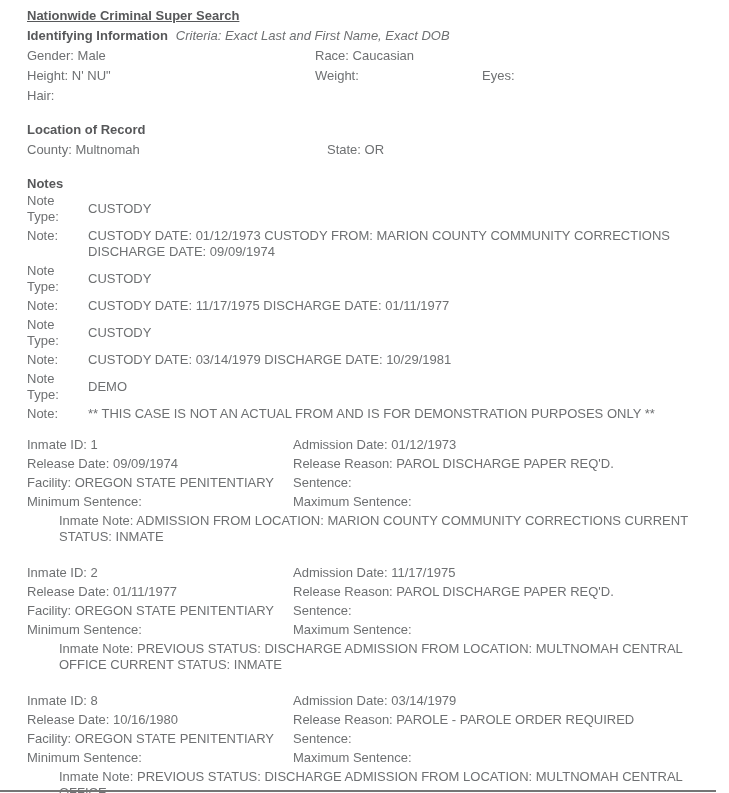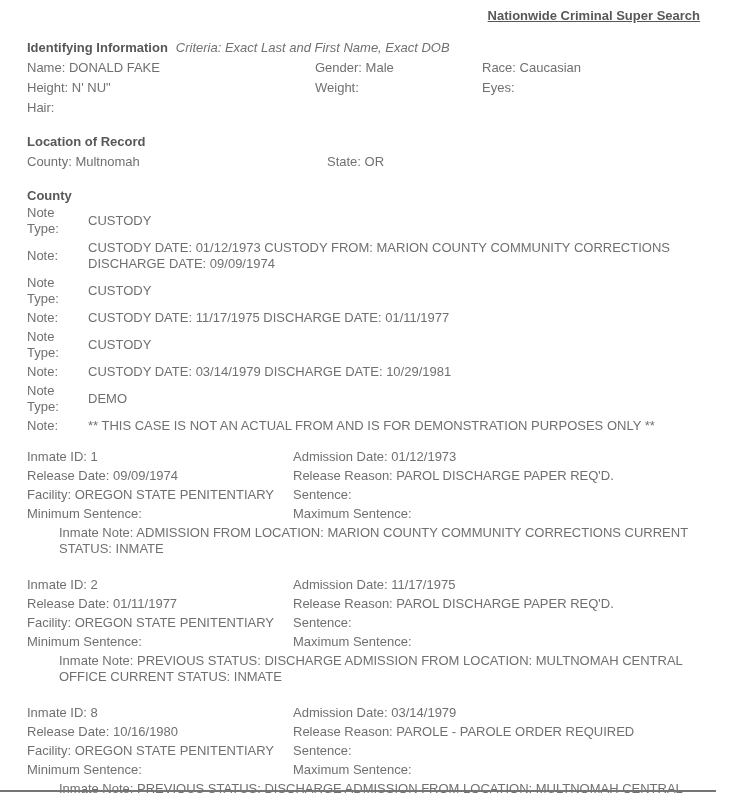--- a/index.html
+++ b/index.html
@@ -6,34 +6,34 @@
   html,body { background:#ffffff; }
   body { font-family:"Liberation Sans", sans-serif; }
   .page {
     position:relative; width:729px; height:793px; overflow:hidden; background:#ffffff;
   }
   .content {
     padding:8px 29px 0 27px;
     font-size:13px; line-height:16px; color:#6e7072;
   }
   .title {
-    text-align:right; font-weight:bold; text-decoration:underline;
-    color:#57585a; margin-bottom:16px;
+    text-align:left; font-weight:bold; text-decoration:underline;
+    color:#57585a; margin-bottom:4px;
   }
   .section-heading { font-weight:bold; color:#57585a; }
   .criteria { font-style:italic; margin-left:8px; color:#6e7072; }
 
   .ident-row { display:grid; grid-template-columns:288px 167px 1fr; margin-top:4px; }
   .loc-row   { display:grid; grid-template-columns:288px 1fr; margin-top:4px;gap:12px; }
 
   .section-location { margin-top:18px; }
   .section-notes    { margin-top:18px; }
   .section-inmate   { margin-top:15px; }
 
-  .note-row { display:flex; align-items:center; margin-top:3px; }
+  .note-row { display:flex; align-items:flex-start; margin-top:3px; }
   .note-row.first { margin-top:1px; }
   .note-row.vcenter { align-items:center; }
   .note-label { flex:0 0 52px; margin-right:9px; }
   .note-value { flex:1 1 auto; }
 
   .inmate-record { margin-top:3px; }
   .inmate-record + .inmate-record { margin-top:20px; }
   .rec-row { display:grid; grid-template-columns:266px 1fr; margin-top:3px; }
   .inmate-note { margin-top:3px;margin-left:32px; }
 
@@ -48,21 +48,20 @@
 <div class="page">
   <div class="content">
 
     <div class="title">Nationwide Criminal Super Search</div>
 
     <div>
       <div>
         <span class="section-heading">Identifying Information</span><span class="criteria">Criteria: Exact Last and First Name, Exact DOB</span>
       </div>
       <div class="ident-row">
-        <div>Name: DONALD FAKE</div>
         <div>Gender: Male</div>
         <div>Race: Caucasian</div>
       </div>
       <div class="ident-row">
         <div>Height: N' NU"</div>
         <div>Weight:</div>
         <div>Eyes:</div>
       </div>
       <div class="ident-row">
         <div>Hair:</div>
@@ -73,21 +72,21 @@
 
     <div class="section-location">
       <div class="section-heading">Location of Record</div>
       <div class="loc-row">
         <div>County: Multnomah</div>
         <div>State: OR</div>
       </div>
     </div>
 
     <div class="section-notes">
-      <div class="section-heading">County</div>
+      <div class="section-heading">Notes</div>
 
       <div class="note-row vcenter first">
         <div class="note-label">Note Type:</div>
         <div class="note-value">CUSTODY</div>
       </div>
       <div class="note-row">
         <div class="note-label">Note:</div>
         <div class="note-value">CUSTODY DATE: 01/12/1973 CUSTODY FROM: MARION COUNTY COMMUNITY CORRECTIONS DISCHARGE DATE: 09/09/1974</div>
       </div>
 

